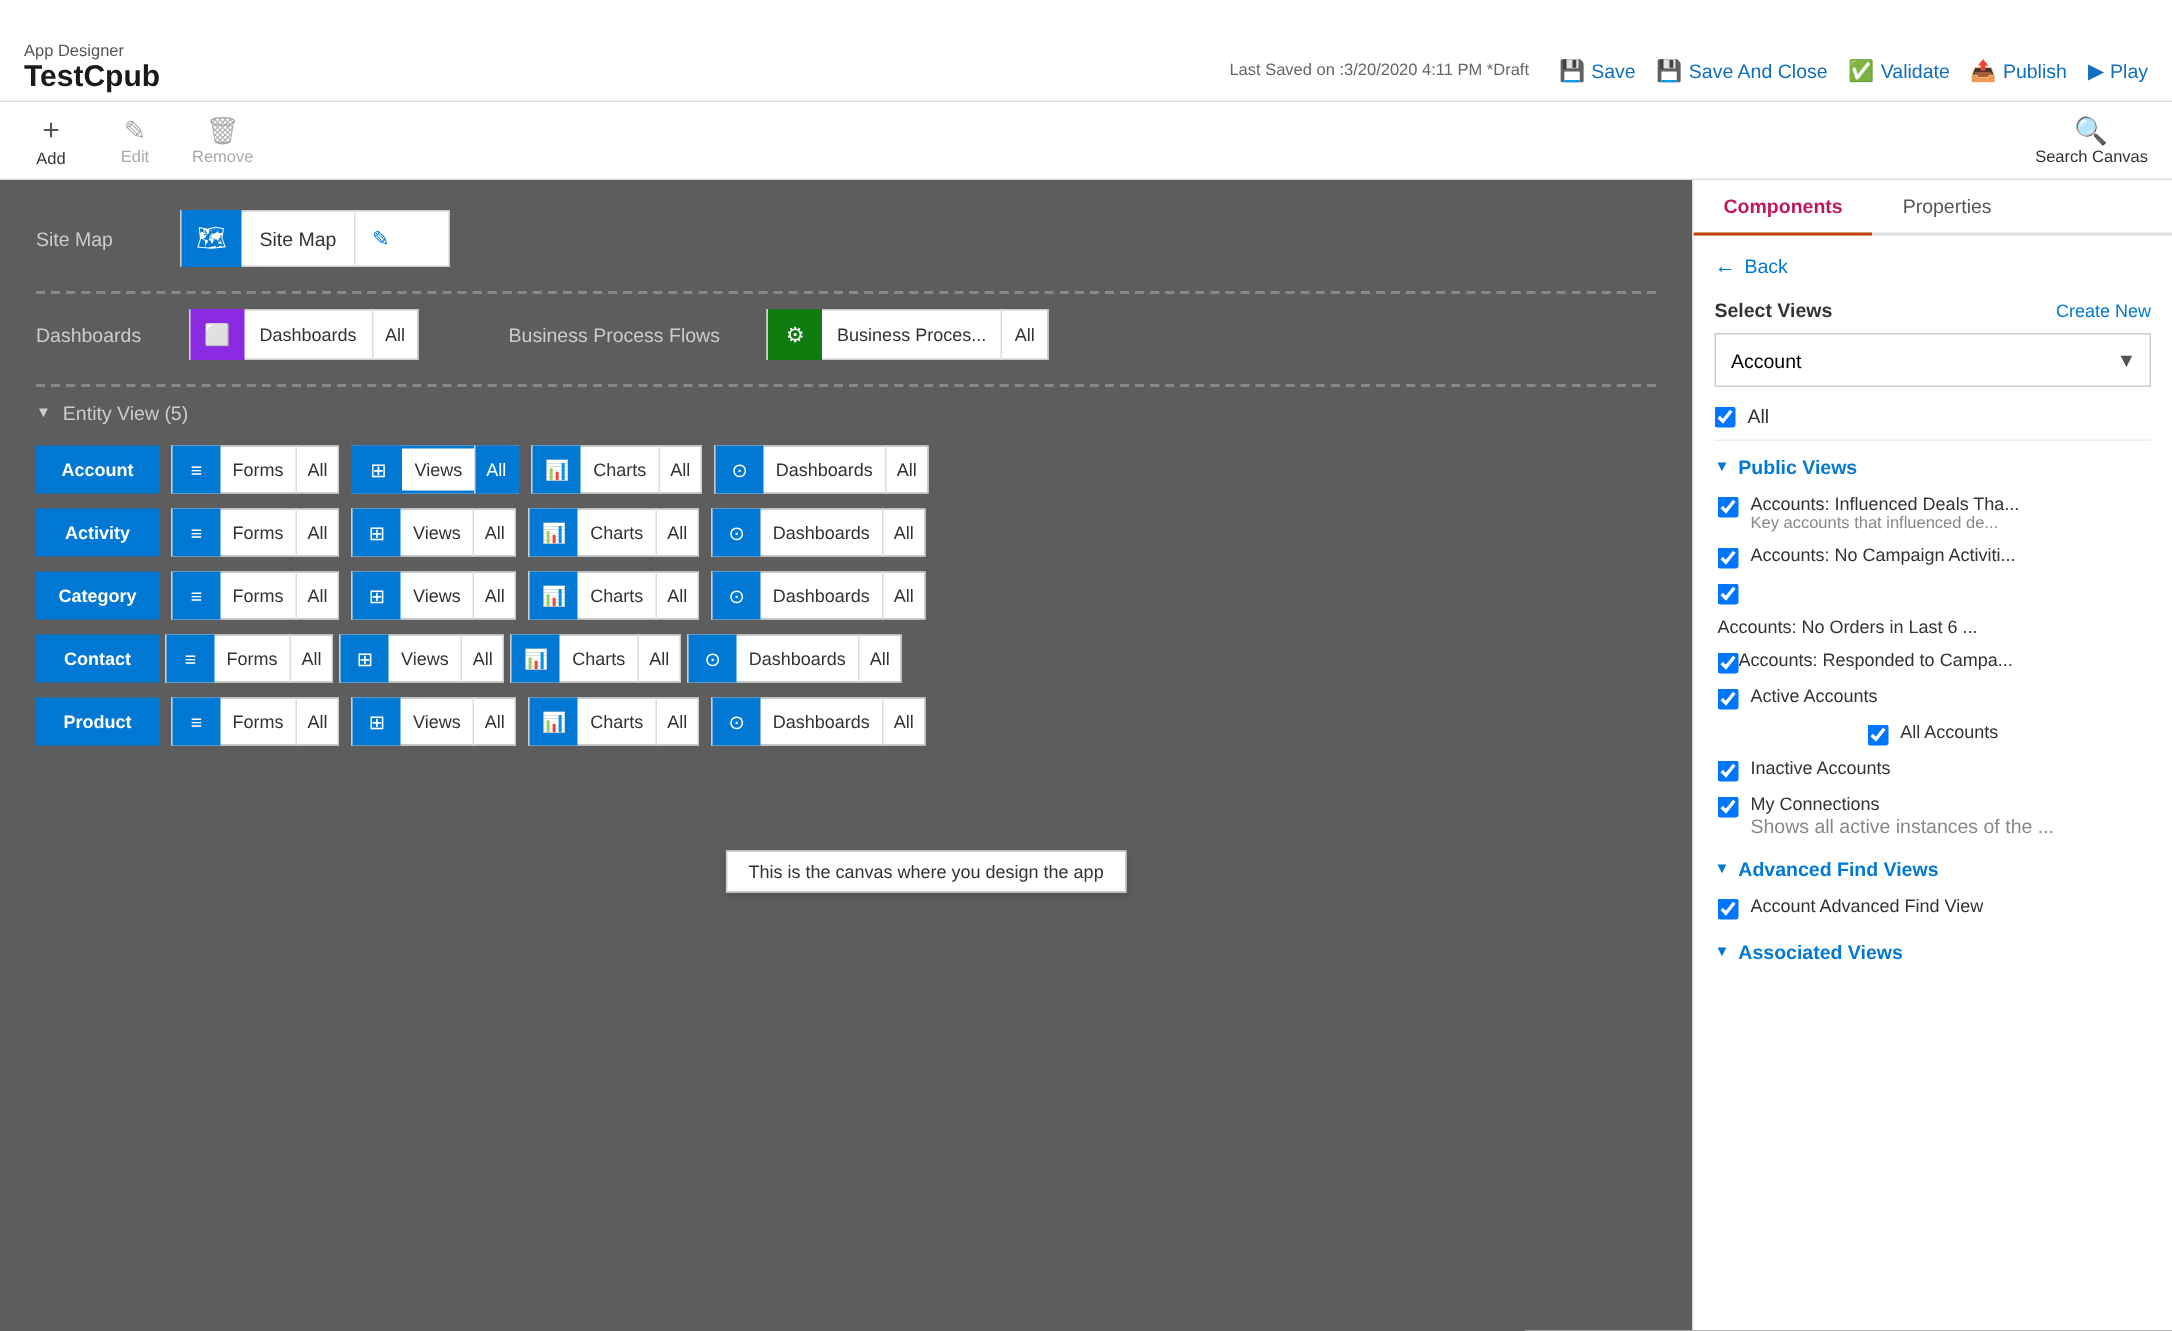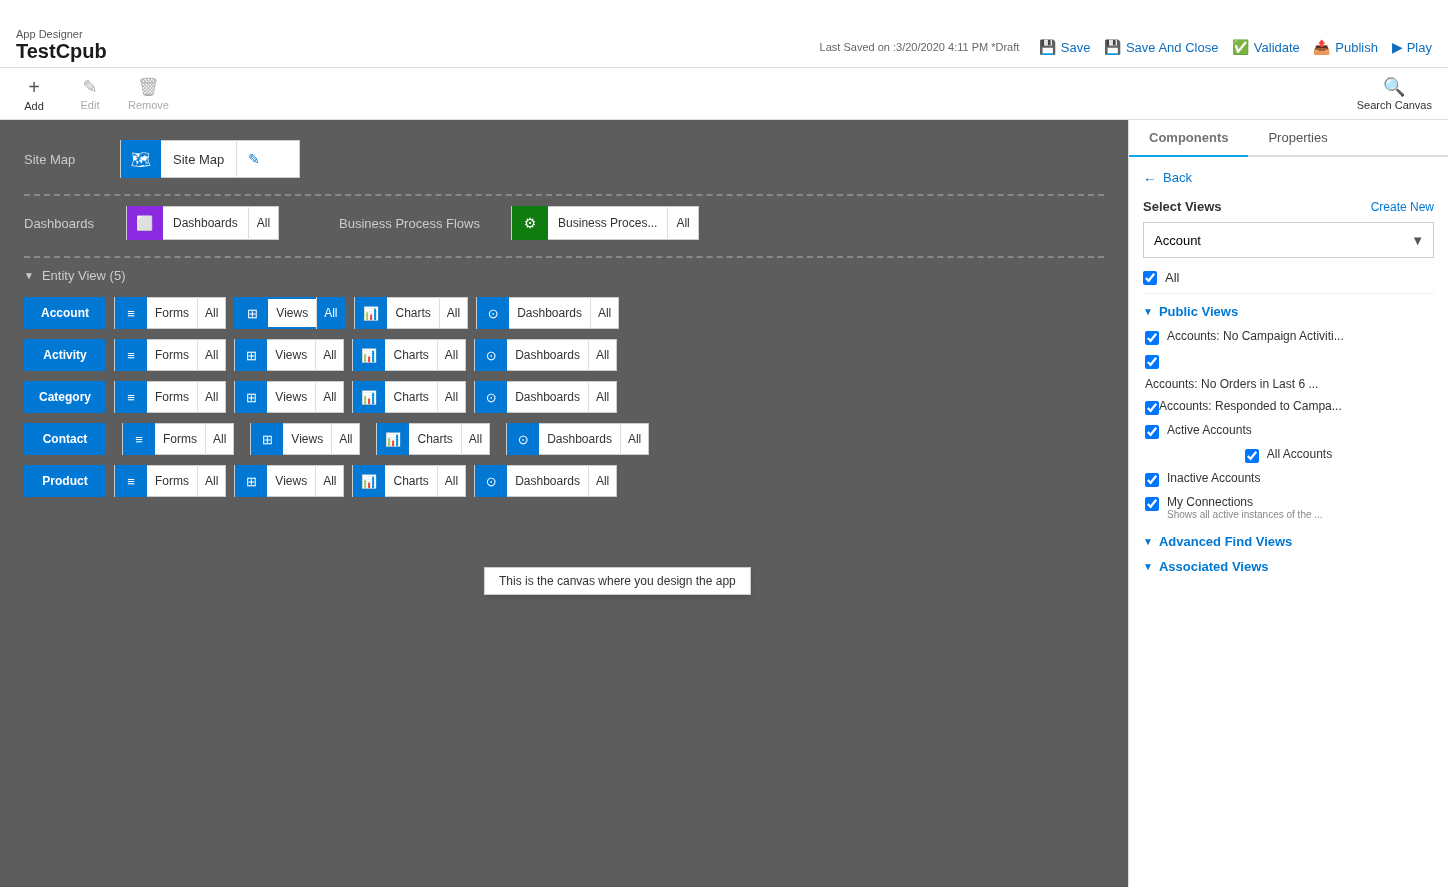--- a/index.html
+++ b/index.html
@@ -162,21 +162,21 @@
               <div style="background: rgb(0, 120, 212); width: 32px; height: 32px; display: flex; align-items: center; justify-content: center; color: rgb(255, 255, 255); font-size: 13px; flex-shrink: 0;">📊</div>
               <span style="padding: 0px 8px; font-size: 12px; color: rgb(51, 51, 51); min-width: 46px;">Charts</span>
               <span style="padding: 0px 7px; border-left: 1px solid rgb(221, 221, 221); font-size: 12px; height: 32px; display: flex; align-items: center; cursor: pointer; color: rgb(51, 51, 51);">All</span>
             </div>
             <div style="background: rgb(255, 255, 255); border: 1px solid rgb(204, 204, 204); display: flex; align-items: center; height: 32px;">
               <div style="background: rgb(0, 120, 212); width: 32px; height: 32px; display: flex; align-items: center; justify-content: center; color: rgb(255, 255, 255); font-size: 13px; flex-shrink: 0;">⊙</div>
               <span style="padding: 0px 8px; font-size: 12px; color: rgb(51, 51, 51); min-width: 46px;">Dashboards</span>
               <span style="padding: 0px 7px; border-left: 1px solid rgb(221, 221, 221); font-size: 12px; height: 32px; display: flex; align-items: center; cursor: pointer; color: rgb(51, 51, 51);">All</span>
             </div>
           </div>
-          <div style="display: flex; align-items: center; gap: 16px; margin-bottom: 10px;">
+          <div style="display: flex; align-items: center; gap: 4px; margin-bottom: 10px;">
             <button style="background: rgb(0, 120, 212); color: rgb(255, 255, 255); border: none; padding: 6px 14px; font-size: 12px; font-weight: 600; cursor: pointer; min-width: 82px; height: 32px;">Contact</button>
             <div style="background: rgb(255, 255, 255); border: 1px solid rgb(204, 204, 204); display: flex; align-items: center; height: 32px;">
               <div style="background: rgb(0, 120, 212); width: 32px; height: 32px; display: flex; align-items: center; justify-content: center; color: rgb(255, 255, 255); font-size: 13px; flex-shrink: 0;">≡</div>
               <span style="padding: 0px 8px; font-size: 12px; color: rgb(51, 51, 51); min-width: 46px;">Forms</span>
               <span style="padding: 0px 7px; border-left: 1px solid rgb(221, 221, 221); font-size: 12px; height: 32px; display: flex; align-items: center; cursor: pointer; color: rgb(51, 51, 51);">All</span>
             </div>
             <div style="background: rgb(255, 255, 255); border: 1px solid rgb(204, 204, 204); display: flex; align-items: center; height: 32px;">
               <div style="background: rgb(0, 120, 212); width: 32px; height: 32px; display: flex; align-items: center; justify-content: center; color: rgb(255, 255, 255); font-size: 13px; flex-shrink: 0;">⊞</div>
               <span style="padding: 0px 8px; font-size: 12px; color: rgb(51, 51, 51); min-width: 46px;">Views</span>
               <span style="padding: 0px 7px; border-left: 1px solid rgb(221, 221, 221); font-size: 12px; height: 32px; display: flex; align-items: center; cursor: pointer; color: rgb(51, 51, 51);">All</span>
@@ -220,21 +220,21 @@
     </div>
 
     
     <div style="position:sticky;bottom:8px;left:50%;transform:translateX(-30%);background:#fff;border:1px solid #ccc;padding:6px 14px;font-size:12px;color:#333;white-space:nowrap;box-shadow:0 2px 6px rgba(0,0,0,0.15);display:inline-block;margin-left:200px;">
       <span>This is the canvas where you design the app</span>
     </div>
   </div>
 
   <div style="width:320px;background:#fff;border-left:1px solid #ddd;display:flex;flex-direction:column;overflow:hidden;">
     <div style="display:flex;border-bottom:2px solid #ddd;">
-      <div style="padding:10px 20px;font-size:13px;cursor:pointer;color:#737373;font-weight:600;border-bottom:2px solid #0ea5e9;margin-bottom:-2px;">
+      <div style="padding:10px 20px;font-size:13px;cursor:pointer;color:#be185d;font-weight:600;border-bottom:2px solid #c2410c;margin-bottom:-2px;">
         <span>Components</span>
       </div>
       <div style="padding:10px 20px;font-size:13px;cursor:pointer;color:#555;">
         <span>Properties</span>
       </div>
     </div>
     <div style="flex:1;overflow-y:auto;padding:12px 14px;">
       <div style="display:flex;align-items:center;gap:6px;color:#0078d4;font-size:13px;cursor:pointer;margin-bottom:14px;">
         <span style="font-size:14px;">←</span>
         <span>Back</span>
@@ -256,20 +256,27 @@
 
       <div style="margin-bottom:10px;">
         <div style="display:flex;align-items:center;gap:6px;font-size:13px;font-weight:600;color:#0078d4;margin-bottom:6px;cursor:pointer;">
           <span style="font-size:10px;">▼</span>
           <span>Public Views</span>
         </div>
         <div id="public-views-list">
             <div style="display: flex; align-items: flex-start; gap: 8px; padding: 4px 2px; font-size: 12px; color: rgb(51, 51, 51);">
               <input type="checkbox" checked="" style="width: 14px; height: 14px; margin-top: 2px; flex-shrink: 0;">
               <div>
+                <div>Accounts: Influenced Deals Tha...</div>
+                <div style="font-size:11px;color:#888;">Key accounts that influenced de...</div>
+              </div>
+            </div>
+            <div style="display: flex; align-items: flex-start; gap: 8px; padding: 4px 2px; font-size: 12px; color: rgb(51, 51, 51);">
+              <input type="checkbox" checked="" style="width: 14px; height: 14px; margin-top: 2px; flex-shrink: 0;">
+              <div>
                 <div>Accounts: No Campaign Activiti...</div>
               </div>
             </div>
             <div style="display: flex; align-items: flex-start; gap: 8px; padding: 4px 2px; font-size: 12px; color: rgb(51, 51, 51); flex-direction: column;">
               <input type="checkbox" checked="" style="width: 14px; height: 14px; margin-top: 2px; flex-shrink: 0;">
               <div>
                 <div>Accounts: No Orders in Last 6 ...</div>
               </div>
             </div>
             <div style="display: flex; align-items: flex-start; gap: 0; padding: 4px 2px; font-size: 12px; color: rgb(51, 51, 51);">
@@ -293,31 +300,37 @@
             <div style="display: flex; align-items: flex-start; gap: 8px; padding: 4px 2px; font-size: 12px; color: rgb(51, 51, 51);">
               <input type="checkbox" checked="" style="width: 14px; height: 14px; margin-top: 2px; flex-shrink: 0;">
               <div>
                 <div>Inactive Accounts</div>
               </div>
             </div>
             <div style="display: flex; align-items: flex-start; gap: 8px; padding: 4px 2px; font-size: 12px; color: rgb(51, 51, 51);">
               <input type="checkbox" checked="" style="width: 14px; height: 14px; margin-top: 2px; flex-shrink: 0;">
               <div>
                 <div>My Connections</div>
-                <div style="font-size:10px;color:#888;text-align:center;">Shows all active instances of the ...</div>
+                <div style="font-size:13px;color:#888;text-align:center;">Shows all active instances of the ...</div>
               </div>
             </div>
           </div>
       </div>
 
       <div style="margin-bottom:10px;">
         <div style="display:flex;align-items:center;gap:6px;font-size:13px;font-weight:600;color:#0078d4;margin-bottom:6px;cursor:pointer;">
           <span style="font-size:10px;">▼</span>
           <span>Advanced Find Views</span>
         </div>
+        <div id="advanced-find-list">
+            <div style="display: flex; align-items: flex-start; gap: 8px; padding: 4px 2px; font-size: 12px; color: rgb(51, 51, 51);">
+              <input type="checkbox" checked="" style="width: 14px; height: 14px; margin-top: 2px; flex-shrink: 0;">
+              <div>Account Advanced Find View</div>
+            </div>
+          </div>
       </div>
 
       <div style="margin-bottom:10px;">
         <div style="display:flex;align-items:center;gap:6px;font-size:13px;font-weight:600;color:#0078d4;margin-bottom:6px;cursor:pointer;">
           <span style="font-size:10px;">▼</span>
           <span>Associated Views</span>
         </div>
       </div>
     </div>
   </div>

